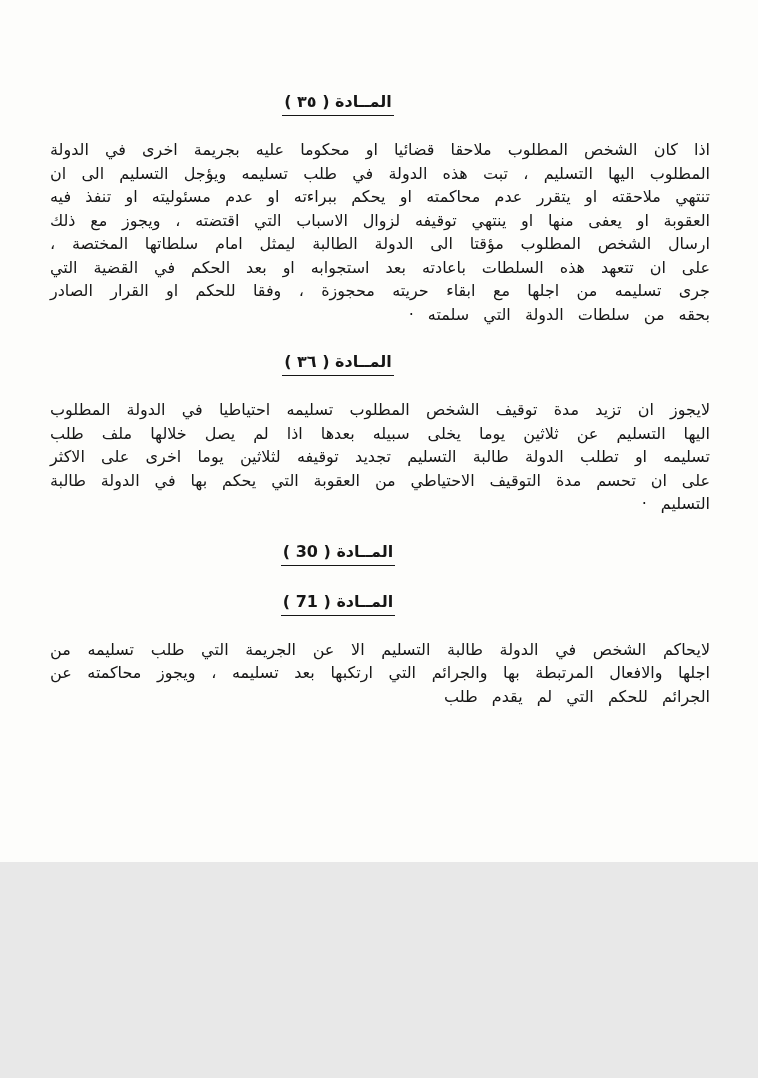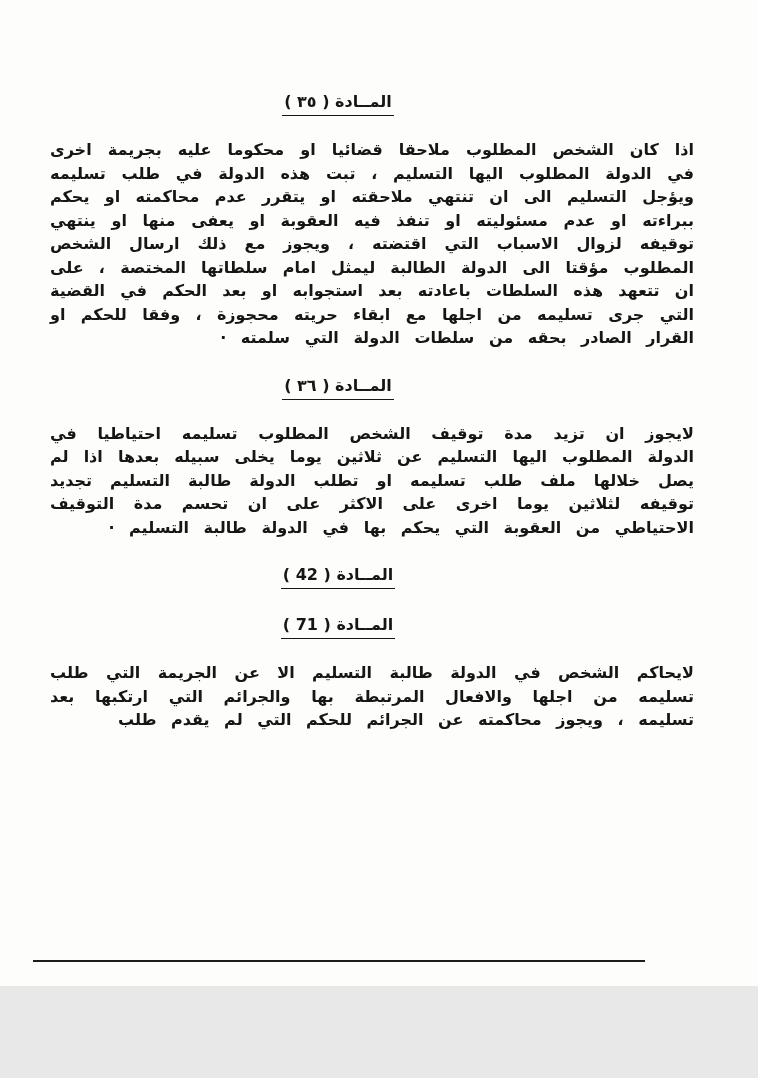--- a/index.html
+++ b/index.html
@@ -3,21 +3,21 @@
 <meta charset="utf-8">
 <style>
   html, body {
     margin: 0;
     padding: 0;
     background: #e8e8e8;
   }
   .page {
     position: relative;
     width: 758px;
-    height: 986px;
+    height: 862px;
     margin: 0 auto;
     background: #fdfdfb;
     overflow: hidden;
     font-family: "DejaVu Sans", sans-serif;
     color: #161616;
     direction: rtl;
   }
   .content {
     padding: 92px 48px 0 50px;
   }
@@ -33,23 +33,23 @@
   .heading {
     display: inline-block;
     font-size: 16px;
     font-weight: 700;
     letter-spacing: 0.5px;
     padding: 0 2px 4px 2px;
     border-bottom: 1.6px solid #161616;
     white-space: nowrap;
   }
   .para {
-    margin: 0 16px 8px 0;
+    margin: 0 0 8px 0;
     font-size: 16px;
-    font-weight: 700;
+    font-weight: 400;
     line-height: 23.5px;
     text-align: justify;
     text-justify: inter-word;
     word-spacing: 9px;
   }
   .footer-rule {
     position: absolute;
     top: 960px;
     left: 33px;
     width: 612px;
@@ -82,21 +82,21 @@
 
     <section class="article">
       <div class="heading-row">
         <span class="heading">المــادة ( ٣٦ )</span>
       </div>
       <p class="para">لايجوز ان تزيد مدة توقيف الشخص المطلوب تسليمه احتياطيا في الدولة المطلوب اليها التسليم عن ثلاثين يوما يخلى سبيله بعدها اذا لم يصل خلالها ملف طلب تسليمه او تطلب الدولة طالبة التسليم تجديد توقيفه لثلاثين يوما اخرى على الاكثر على ان تحسم مدة التوقيف الاحتياطي من العقوبة التي يحكم بها في الدولة طالبة التسليم ·</p>
     </section>
 
     <section class="article">
       <div class="heading-row">
-        <span class="heading">المــادة ( 42 )</span>
+        <span class="heading">المــادة ( 30 )</span>
       </div>
     </section>
 
     <section class="article">
       <div class="heading-row">
         <span class="heading">المــادة ( 71 )</span>
       </div>
       <p class="para">لايحاكم الشخص في الدولة طالبة التسليم الا عن الجريمة التي طلب تسليمه من اجلها والافعال المرتبطة بها والجرائم التي ارتكبها بعد تسليمه ، ويجوز محاكمته عن الجرائم للحكم التي لم يقدم طلب</p>
     </section>
 

